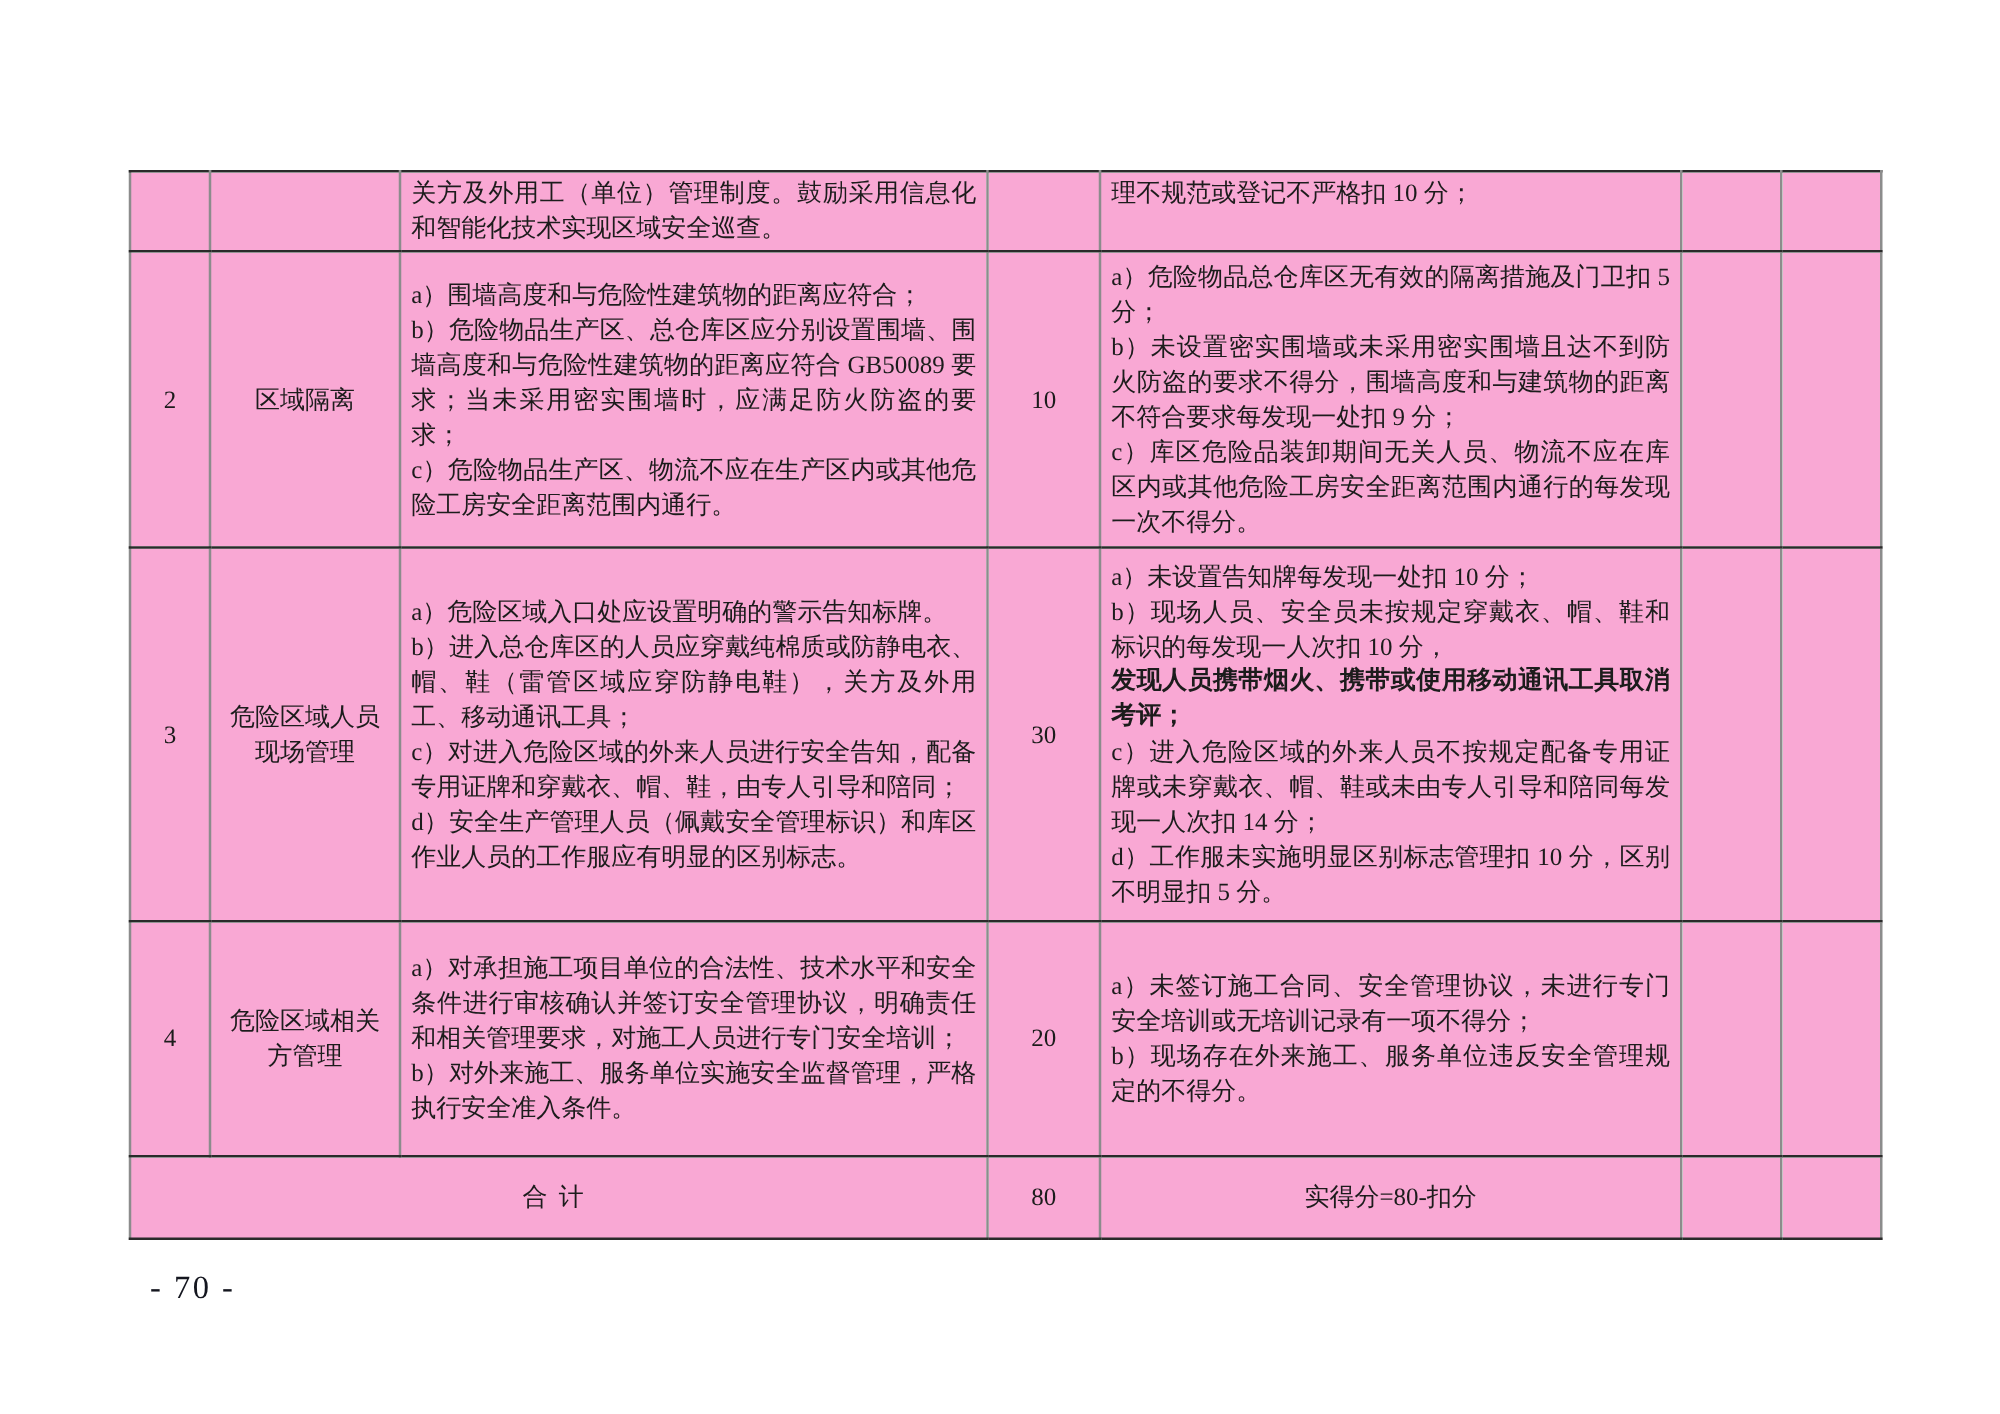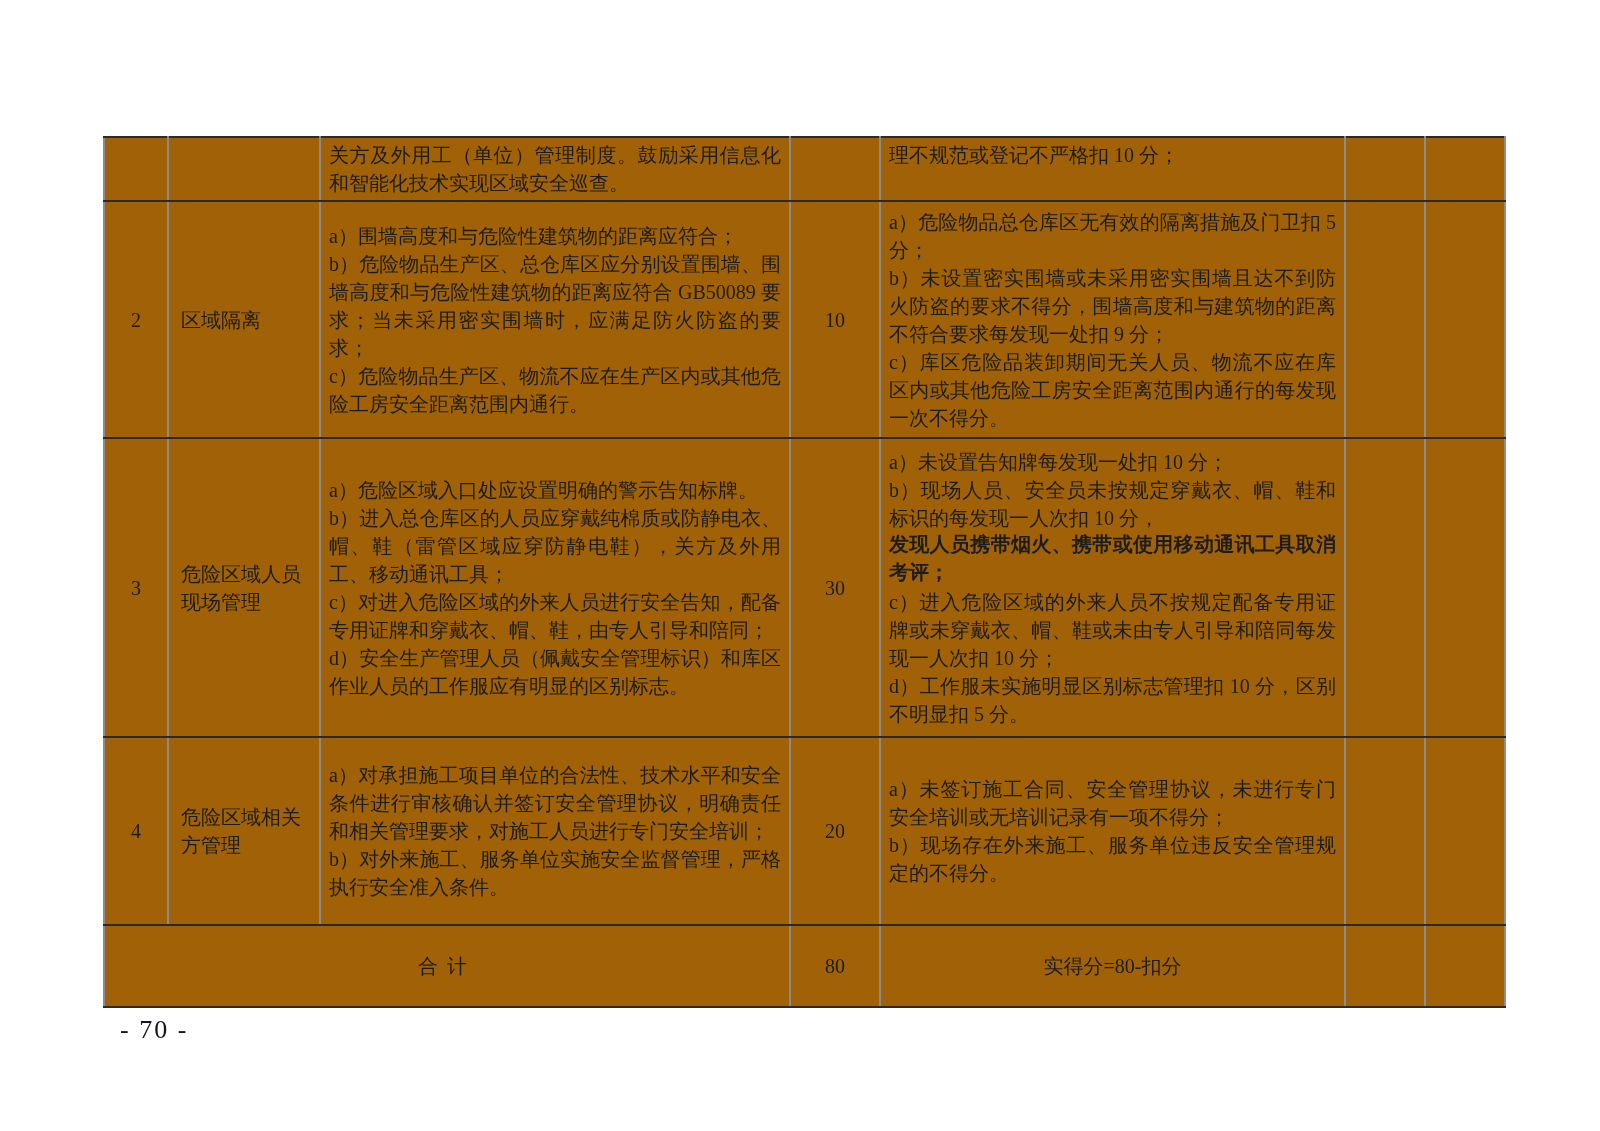--- a/index.html
+++ b/index.html
@@ -25,24 +25,24 @@
   td {
     border-top: 2px solid #2a2a2a;
     border-bottom: 2px solid #2a2a2a;
     border-left: 2px solid #8c8c8c;
     border-right: 2px solid #8c8c8c;
     font-size: 20px;
     line-height: 28px;
     vertical-align: middle;
     padding: 0;
     overflow: hidden;
-    background: #a16207;
+    background: #f9a8d4;
   }
   td.center { text-align: center; }
-  td.cat { padding: 0 12px; }
+  td.cat { text-align: center; padding: 0 12px; }
   td.textcell {
     text-align: justify;
     text-justify: inter-ideograph;
     padding: 3px 8px;
   }
   td.vtop { vertical-align: top; }
   .para { text-align: justify; text-justify: inter-ideograph; }
   .para.bold {
     font-weight: 700;
     font-family: Liberation Mono, monospace;
@@ -109,42 +109,42 @@
           <div class="para">a）危险区域入口处应设置明确的警示告知标牌。</div>
           <div class="para">b）进入总仓库区的人员应穿戴纯棉质或防静电衣、帽、鞋（雷管区域应穿防静电鞋），关方及外用工、移动通讯工具；</div>
           <div class="para">c）对进入危险区域的外来人员进行安全告知，配备专用证牌和穿戴衣、帽、鞋，由专人引导和陪同；</div>
           <div class="para">d）安全生产管理人员（佩戴安全管理标识）和库区作业人员的工作服应有明显的区别标志。</div>
         </td>
       <td class="center">30</td>
       <td class="textcell">
           <div class="para">a）未设置告知牌每发现一处扣 10 分；</div>
           <div class="para">b）现场人员、安全员未按规定穿戴衣、帽、鞋和标识的每发现一人次扣 10 分，</div>
           <div class="para bold">发现人员携带烟火、携带或使用移动通讯工具取消考评；</div>
-          <div class="para">c）进入危险区域的外来人员不按规定配备专用证牌或未穿戴衣、帽、鞋或未由专人引导和陪同每发现一人次扣 10 分；</div>
+          <div class="para">c）进入危险区域的外来人员不按规定配备专用证牌或未穿戴衣、帽、鞋或未由专人引导和陪同每发现一人次扣 14 分；</div>
           <div class="para">d）工作服未实施明显区别标志管理扣 10 分，区别不明显扣 5 分。</div>
         </td>
       <td></td>
       <td></td>
     </tr>
     <tr style="height:188px">
       <td class="center">4</td>
       <td class="cat">危险区域相关方管理</td>
       <td class="textcell">
           <div class="para">a）对承担施工项目单位的合法性、技术水平和安全条件进行审核确认并签订安全管理协议，明确责任和相关管理要求，对施工人员进行专门安全培训；</div>
           <div class="para">b）对外来施工、服务单位实施安全监督管理，严格执行安全准入条件。</div>
         </td>
       <td class="center">20</td>
       <td class="textcell">
           <div class="para">a）未签订施工合同、安全管理协议，未进行专门安全培训或无培训记录有一项不得分；</div>
           <div class="para">b）现场存在外来施工、服务单位违反安全管理规定的不得分。</div>
         </td>
       <td></td>
       <td></td>
     </tr>
-    <tr style="height:82px">
+    <tr style="height:66px">
       <td class="center" colspan="3"><span class="total-label">合计</span></td>
       <td class="center">80</td>
       <td class="center">实得分=80-扣分</td>
       <td></td>
       <td></td>
     </tr>
   </tbody>
 </table>
 
 <div class="footer">- 70 -</div>

